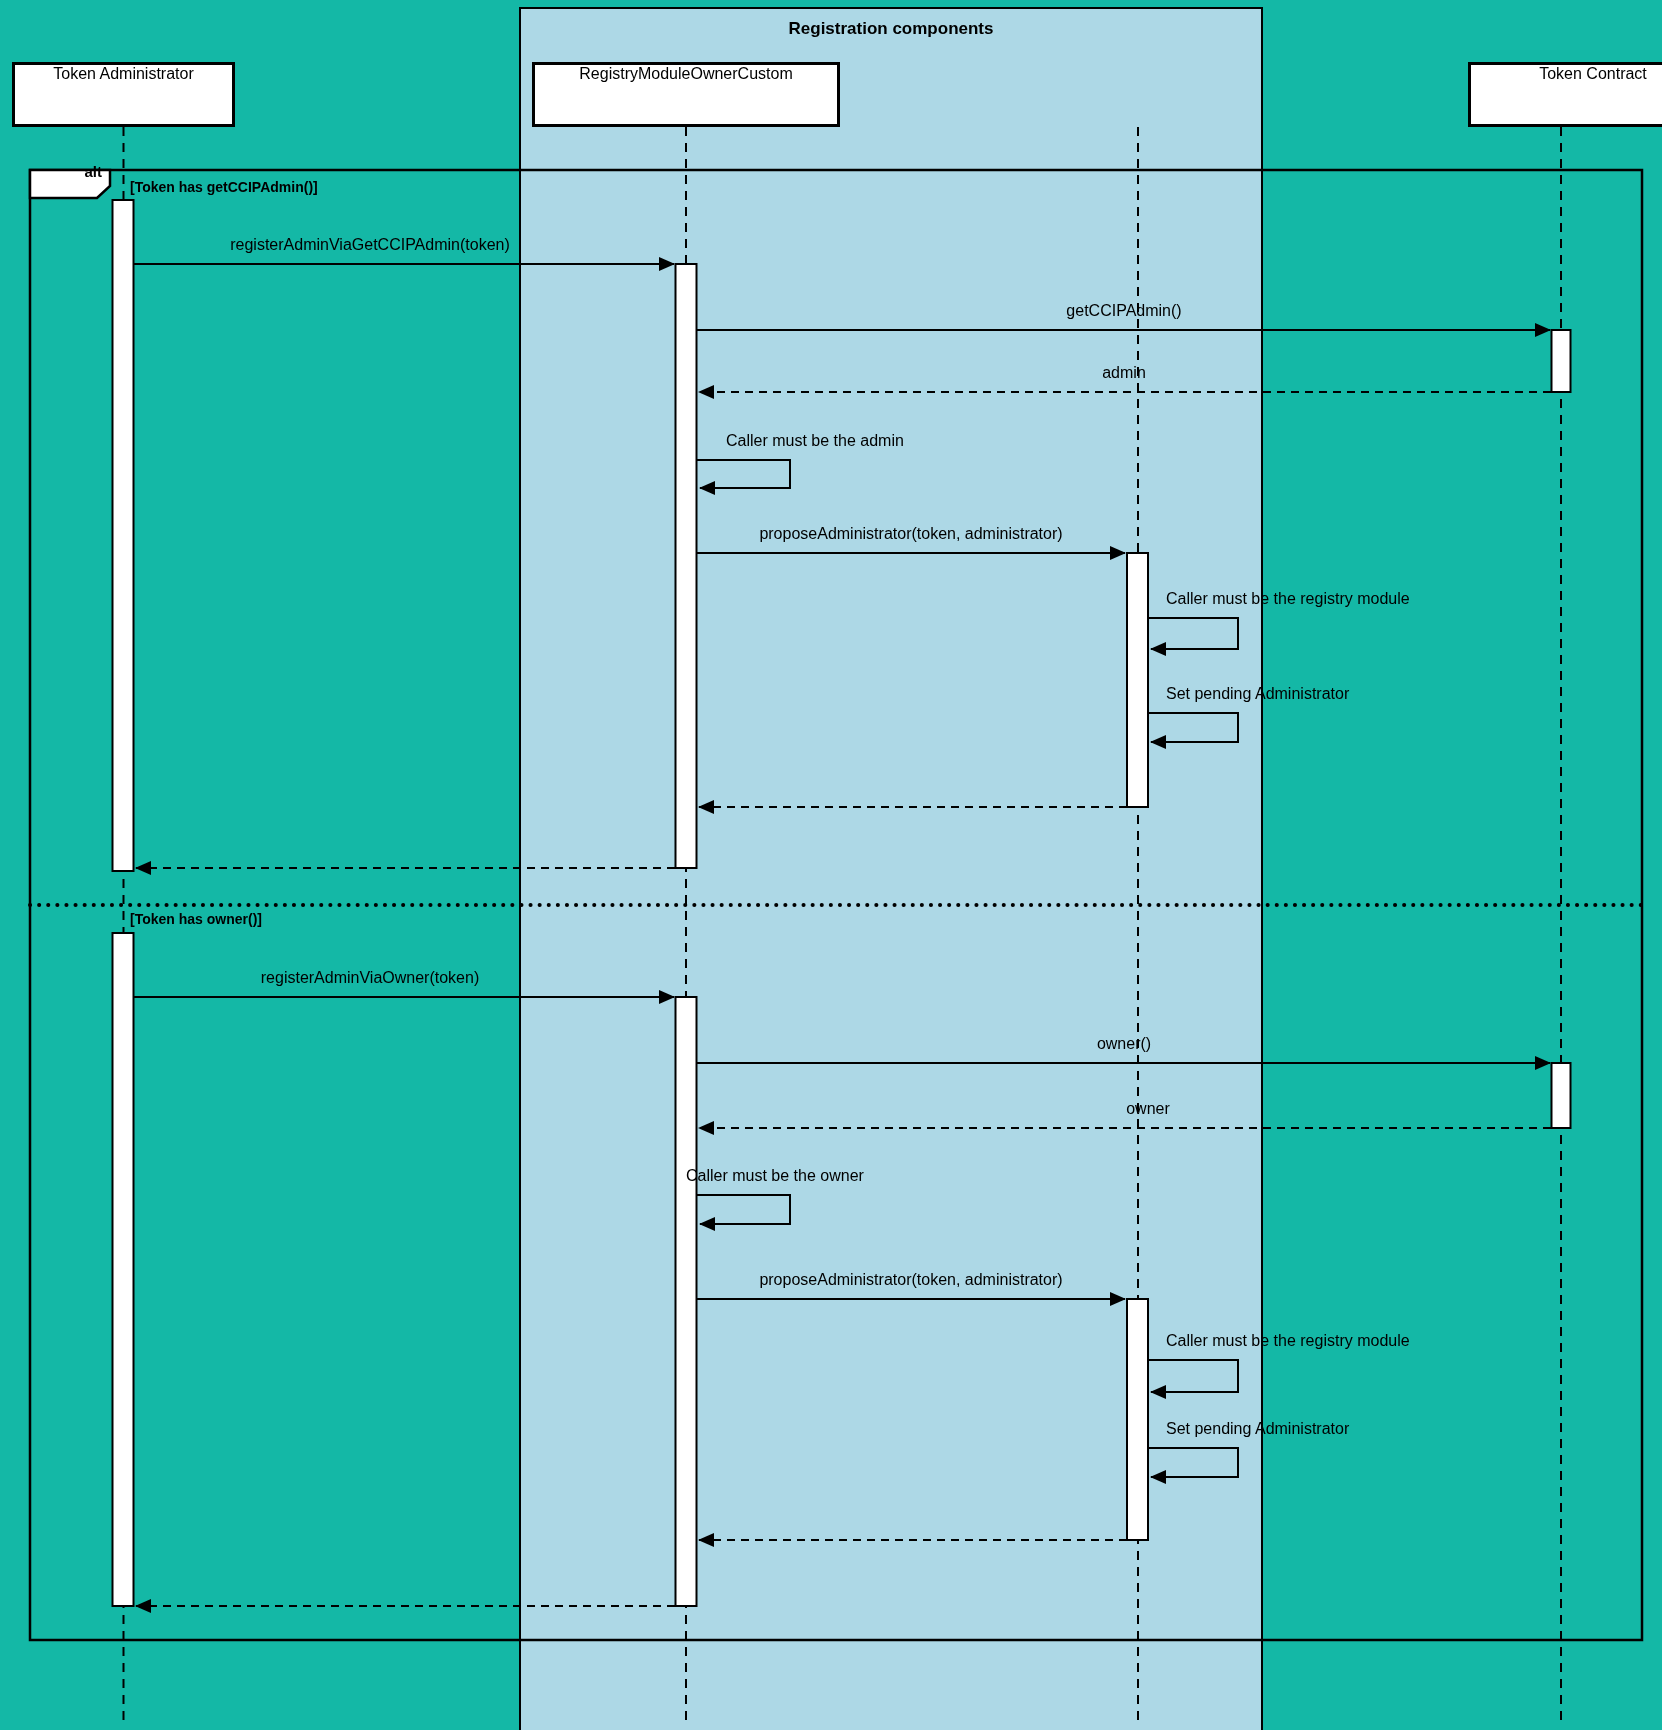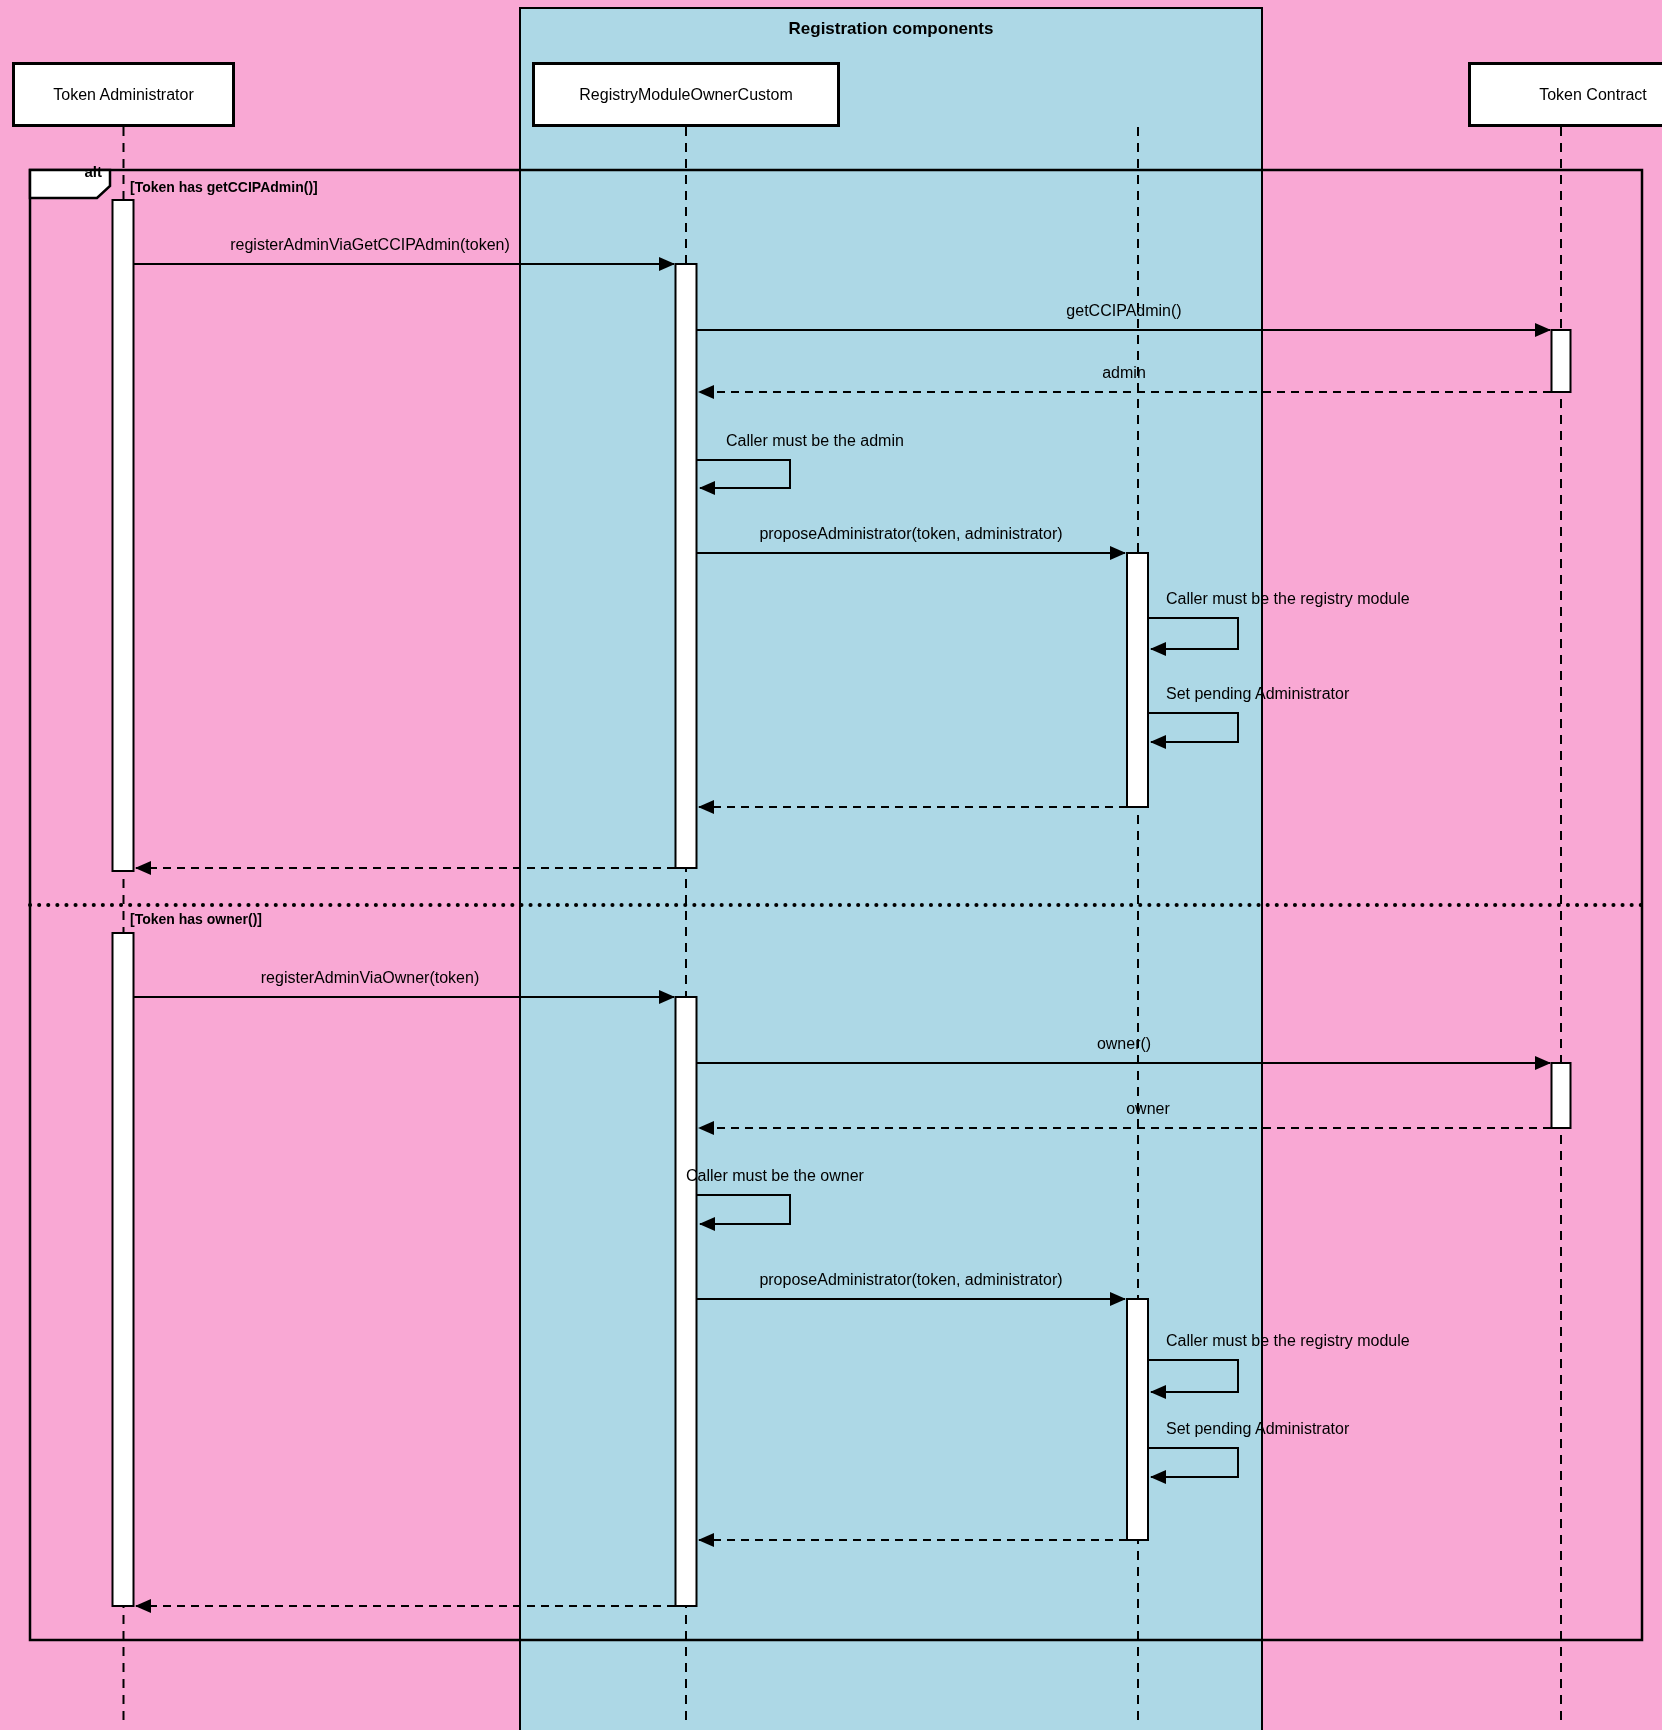--- a/index.html
+++ b/index.html
@@ -1,33 +1,32 @@
 <!DOCTYPE html>
 <html><head>
 <meta charset="utf-8">
 <style>
   html, body { margin: 0; padding: 0; background: #ffffff; }
   #canvas {
     position: relative;
     width: 1662px;
     height: 1730px;
-    background: #f9a8d4;
+    background: #14b8a6;
     font-family: "Liberation Sans", "DejaVu Sans", sans-serif;
     color: #000;
     overflow: hidden;
   }
   #overlay-svg { position: absolute; left: 0; top: 0; }
   .participant-box {
     position: absolute;
     top: 62px;
     height: 59px;
     background: #ffffff;
     border: 3px solid #000000;
     display: flex;
-    align-items: center;
     justify-content: center;
     font-size: 16px;
     z-index: 3;
   }
   .group-title {
     position: absolute;
     left: 520px;
     top: 19px;
     width: 742px;
     text-align: center;

